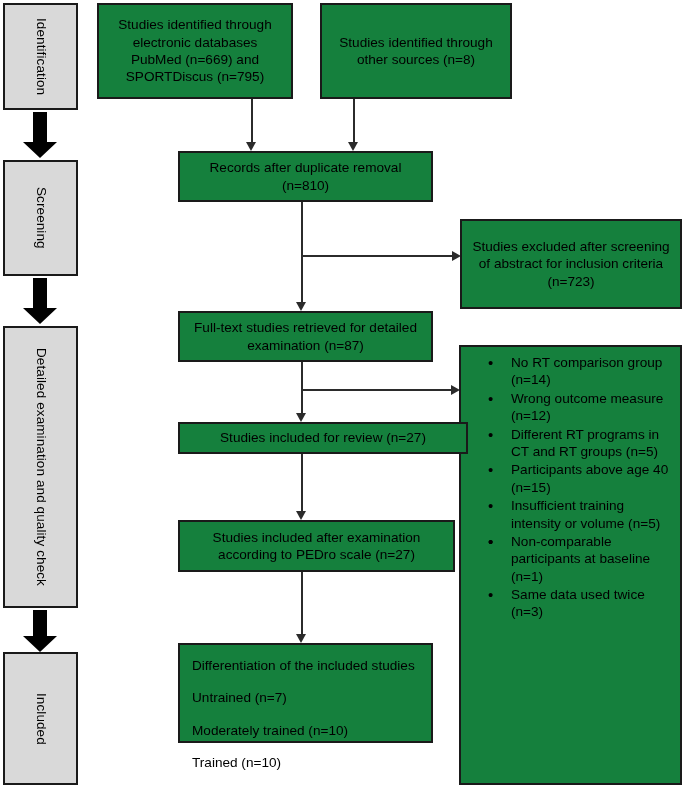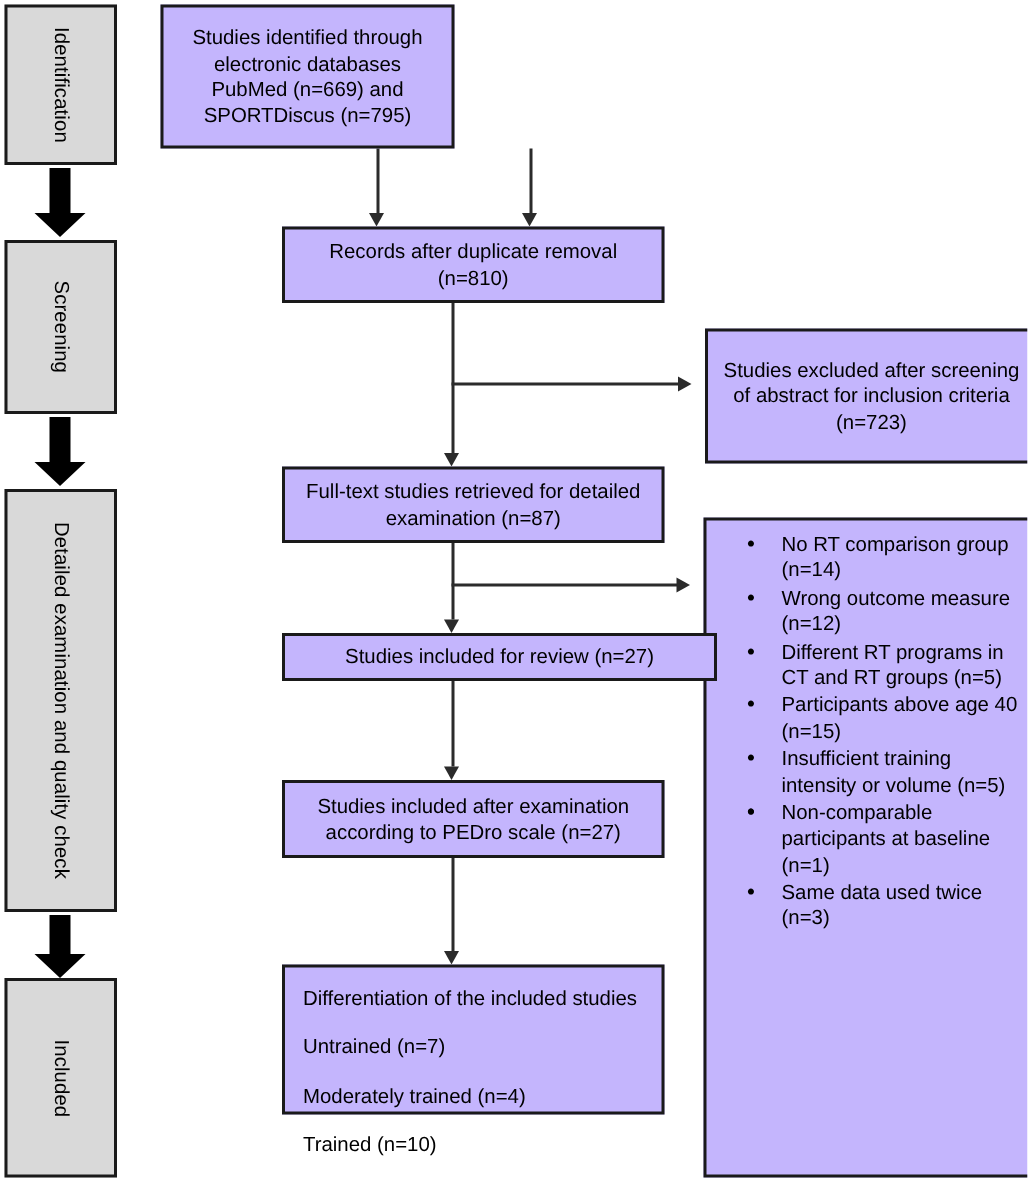--- a/index.html
+++ b/index.html
@@ -55,26 +55,25 @@
     height: 0;
     border-left: 17px solid transparent;
     border-right: 17px solid transparent;
     border-top: 16px solid #000000;
   }
 
   
   .flow-box {
     position: absolute;
     box-sizing: border-box;
-    background: #c4b5fd;
+    background: #15803d;
     border: 2px solid #1a1a1a;
     color: #000000;
     font-size: 13.6px;
     line-height: 1.28;
-    margin-left: 10px;
   }
   .flow-box.centered {
     display: flex;
     align-items: center;
     justify-content: center;
     text-align: center;
     padding: 4px 8px;
   }
   .flow-box.lefttop {
     text-align: left;
@@ -172,20 +171,23 @@
   </div>
 
   <div class="stage-box" style="left:3px; top:652px; width:75px; height:133px;">
     <span class="stage-label">Included</span>
   </div>
 
   <div class="flow-box centered" style="left:97px; top:3px; width:196px; height:96px;">
     <span>Studies identified through electronic databases PubMed (n=669) and SPORTDiscus (n=795)</span>
   </div>
 
+  <div class="flow-box centered" style="left:320px; top:3px; width:192px; height:96px;">
+    <span>Studies identified through other sources (n=8)</span>
+  </div>
 
   <div class="vline" style="left:251px; top:99px; height:43px;"></div>
   <div class="arrow-down" style="left:246.3px; top:142px;"></div>
 
   <div class="vline" style="left:353px; top:99px; height:43px;"></div>
   <div class="arrow-down" style="left:348.3px; top:142px;"></div>
 
   <div class="flow-box centered" style="left:178px; top:151px; width:255px; height:51px;">
     <span>Records after duplicate removal (n=810)</span>
   </div>
@@ -246,27 +248,27 @@
     </ul>
   </div>
 
   <div class="flow-box centered" style="left:178px; top:422px; width:290px; height:32px;">
     <span>Studies included for review (n=27)</span>
   </div>
 
   <div class="vline" style="left:301px; top:454px; height:57px;"></div>
   <div class="arrow-down" style="left:296.3px; top:511px;"></div>
 
-  <div class="flow-box centered" style="left:178px; top:520px; width:255px; height:52px;justify-content:center;">
+  <div class="flow-box centered" style="left:178px; top:520px; width:277px; height:52px;justify-content:center;">
     <span>Studies included after examination according to PEDro scale (n=27)</span>
   </div>
 
   <div class="vline" style="left:301px; top:572px; height:62px;"></div>
   <div class="arrow-down" style="left:296.3px; top:634px;"></div>
 
   <div class="flow-box lefttop" style="left:178px; top:643px; width:255px; height:100px; padding:12px 10px 10px 12px;">
     <div class="diff-line">Differentiation of the included studies</div>
     <div class="diff-line">Untrained (n=7)</div>
-    <div class="diff-line">Moderately trained (n=4)</div>
+    <div class="diff-line">Moderately trained (n=10)</div>
     <div class="diff-line">Trained (n=10)</div>
   </div>
 
 </div>
 
 </body></html>

